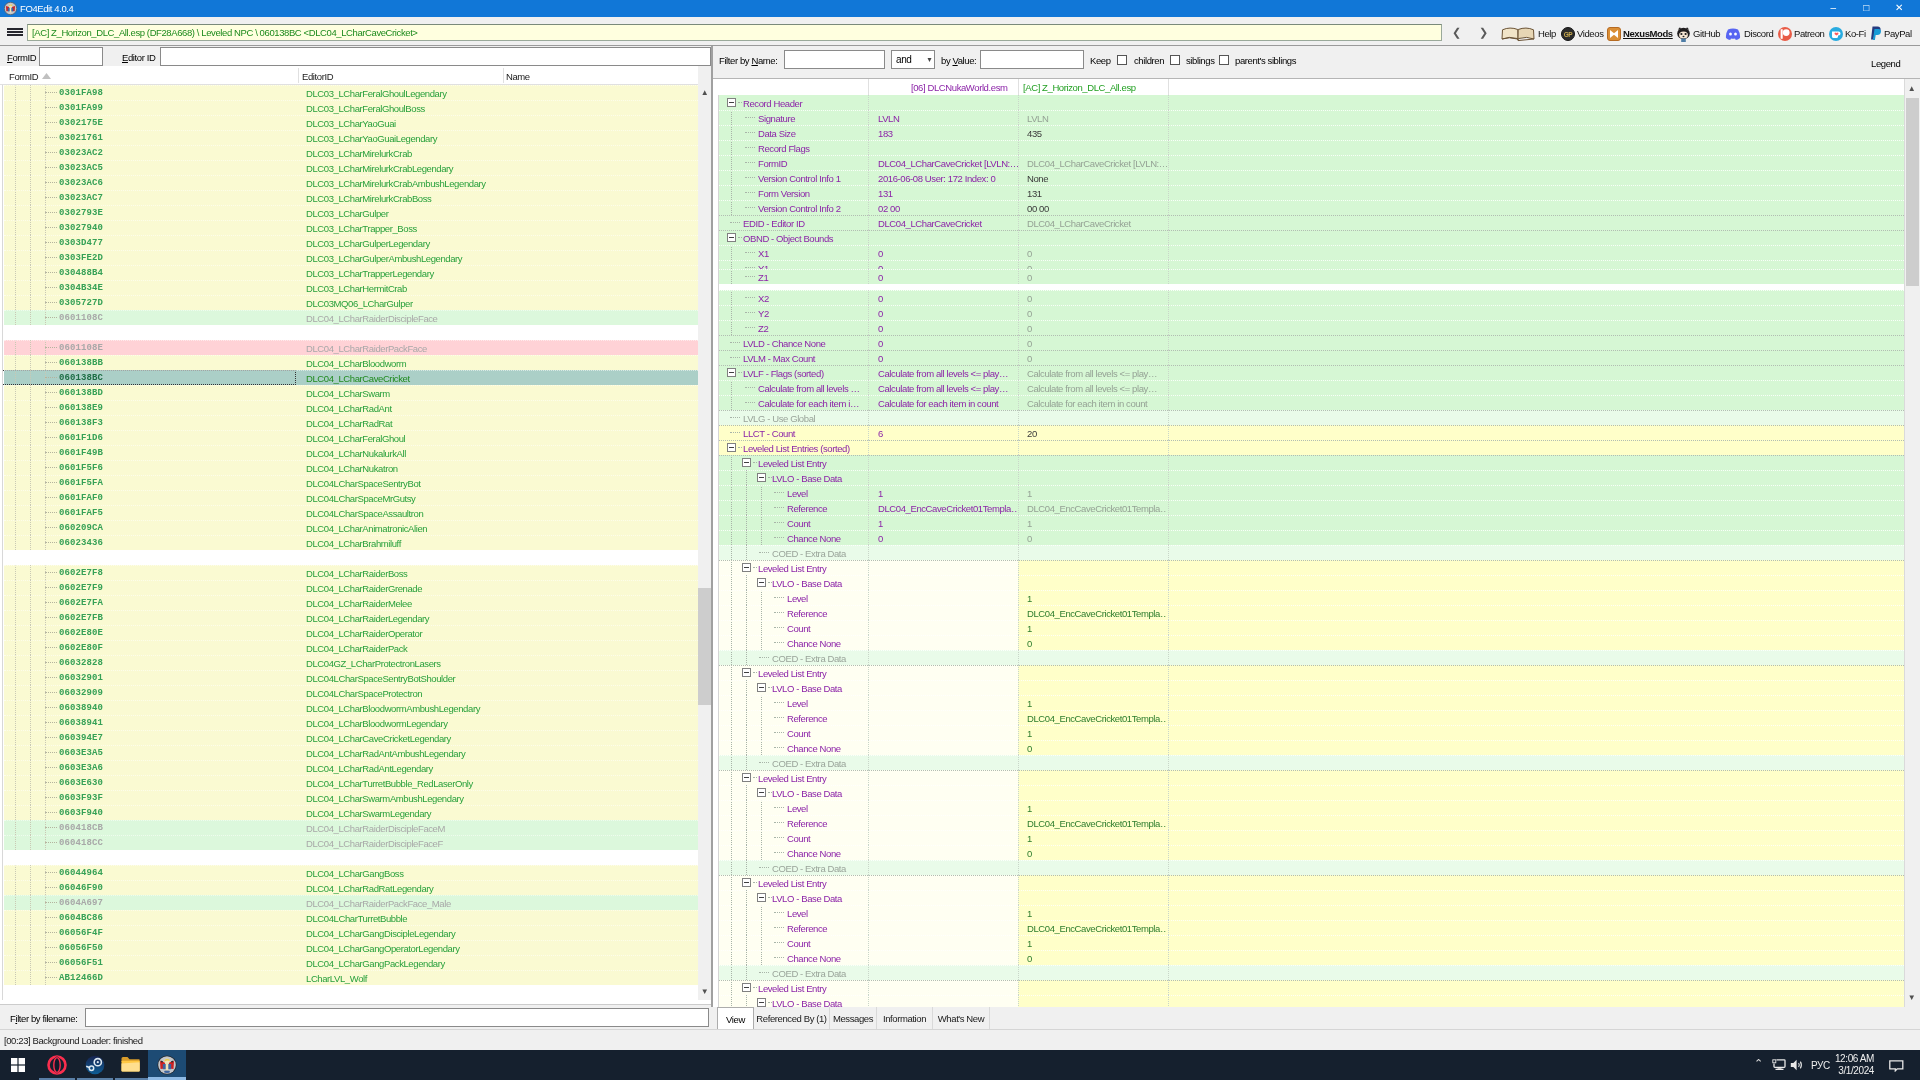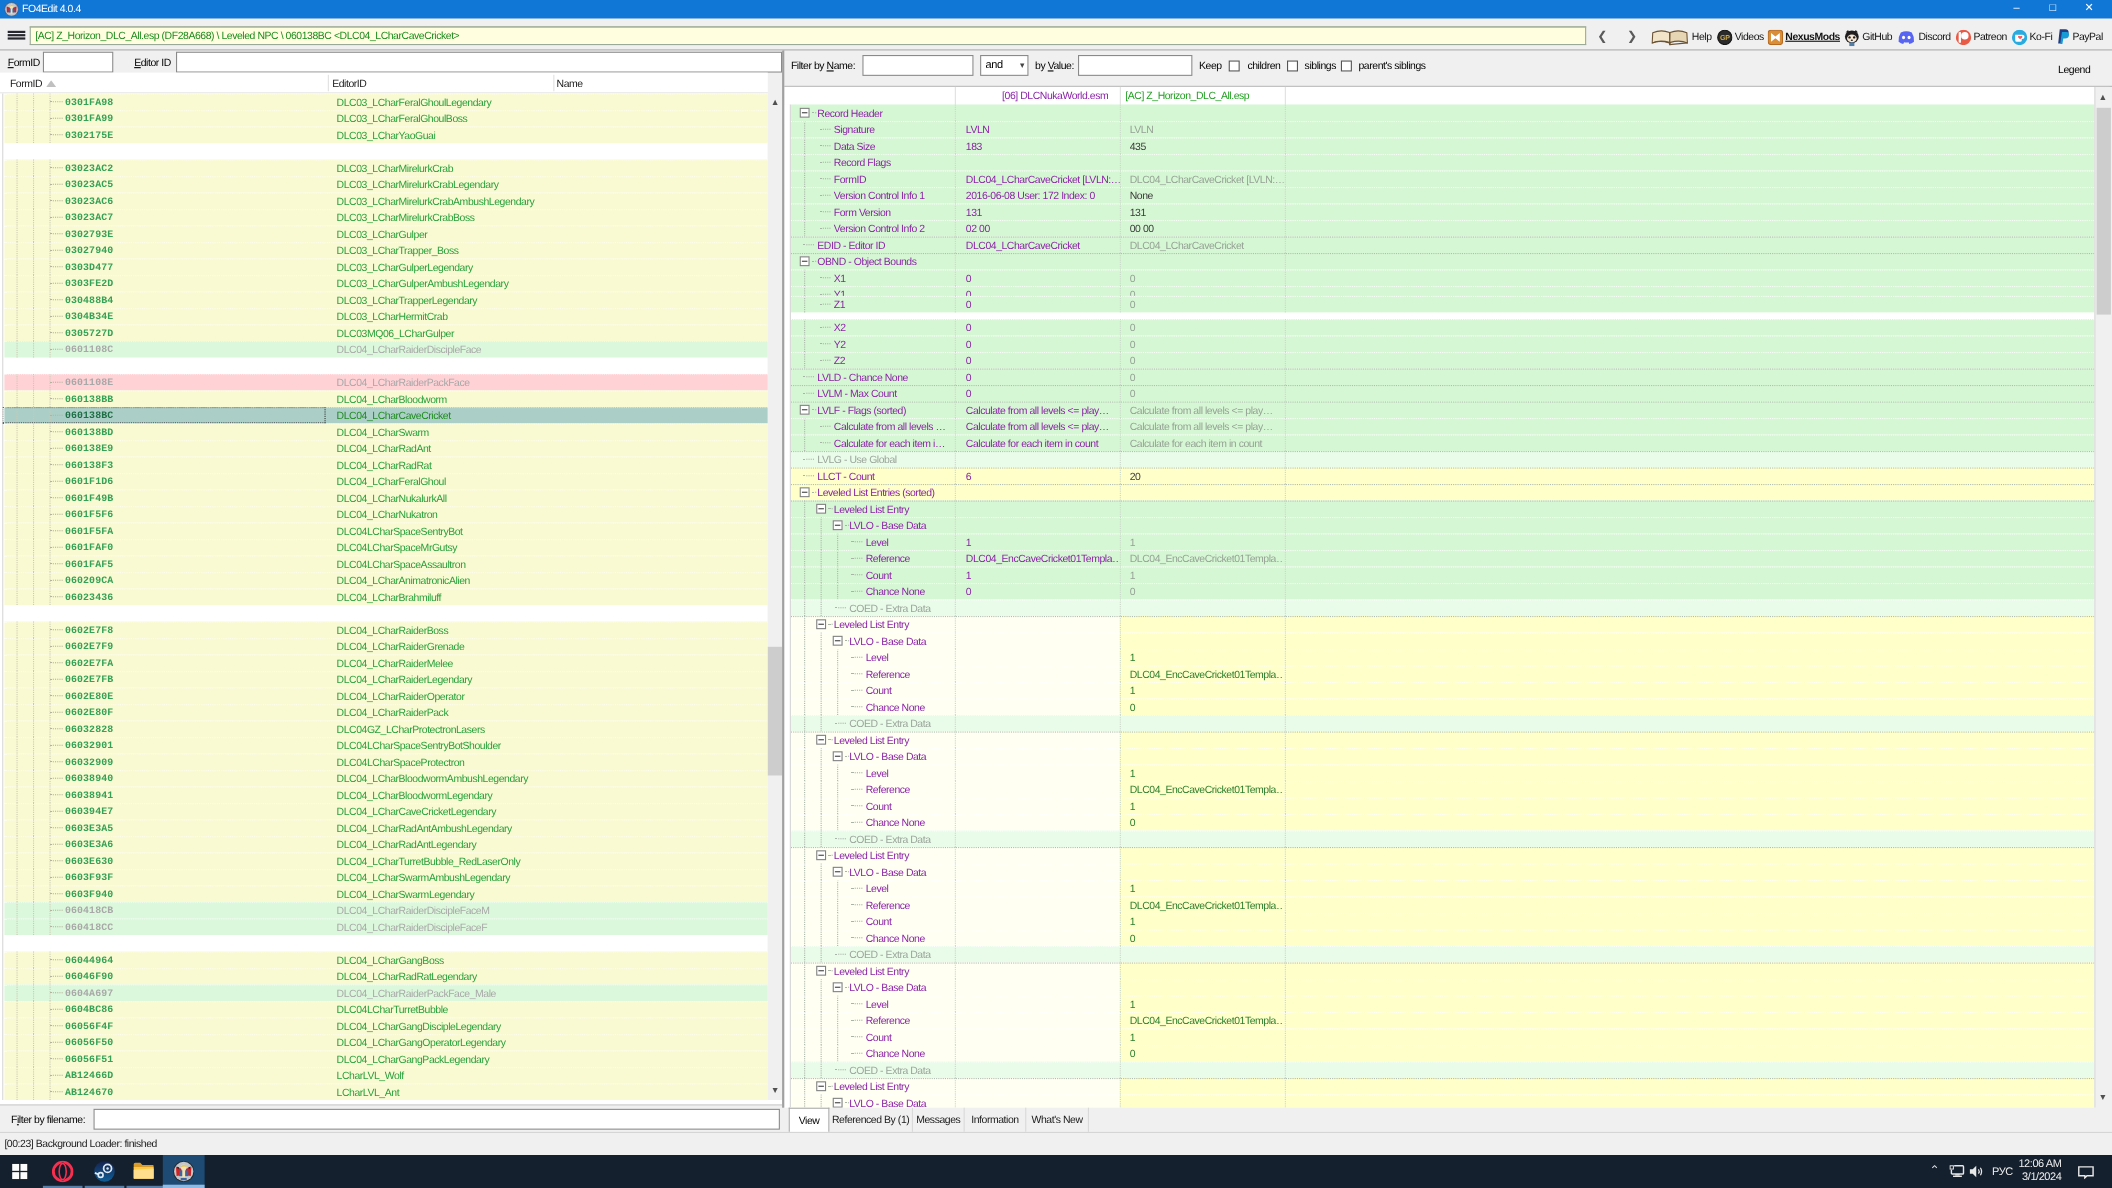--- a/index.html
+++ b/index.html
@@ -186,20 +186,28 @@
       <span class="eid">DLC03_LCharFeralGhoulBoss</span>
     </div>
 <div class="abs lrow n" style="top:30px">
       <div class="tguide" style="left:11px"></div>
       <div class="tguide" style="left:26px"></div>
       <div class="tguide" style="left:41px"></div>
       <div class="tdots"></div>
       <span class="fid">0302175E</span>
       <span class="eid">DLC03_LCharYaoGuai</span>
     </div>
+<div class="abs lrow n" style="top:45px">
+      <div class="tguide" style="left:11px"></div>
+      <div class="tguide" style="left:26px"></div>
+      <div class="tguide" style="left:41px"></div>
+      <div class="tdots"></div>
+      <span class="fid">03021761</span>
+      <span class="eid">DLC03_LCharYaoGuaiLegendary</span>
+    </div>
 <div class="abs lrow n" style="top:60px">
       <div class="tguide" style="left:11px"></div>
       <div class="tguide" style="left:26px"></div>
       <div class="tguide" style="left:41px"></div>
       <div class="tdots"></div>
       <span class="fid">03023AC2</span>
       <span class="eid">DLC03_LCharMirelurkCrab</span>
     </div>
 <div class="abs lrow n" style="top:75px">
       <div class="tguide" style="left:11px"></div>
@@ -610,28 +618,20 @@
       <span class="fid">06056F51</span>
       <span class="eid">DLC04_LCharGangPackLegendary</span>
     </div>
 <div class="abs lrow n" style="top:885px">
       <div class="tguide" style="left:11px"></div>
       <div class="tguide" style="left:26px"></div>
       <div class="tguide" style="left:41px"></div>
       <div class="tdots"></div>
       <span class="fid">AB12466D</span>
       <span class="eid">LCharLVL_Wolf</span>
-    </div>
-<div class="abs lrow n" style="top:900px">
-      <div class="tguide" style="left:11px"></div>
-      <div class="tguide" style="left:26px"></div>
-      <div class="tguide" style="left:41px"></div>
-      <div class="tdots"></div>
-      <span class="fid">AB124670</span>
-      <span class="eid">LCharLVL_Ant</span>
     </div>
 </div>
 <div id="lscroll" class="abs">
 <div class="abs sbarrow" style="top:0px">▲</div>
 <div class="abs sbarrow" style="top:899px">▼</div>
 <div id="lthumb" class="abs"></div>
 </div>
 <div id="lbot" class="abs"></div>
 <div id="lfname" class="abs"></div>
 <div class="abs lbl" style="left:10px;top:1013px;">F<u>i</u>lter by filename:</div>

